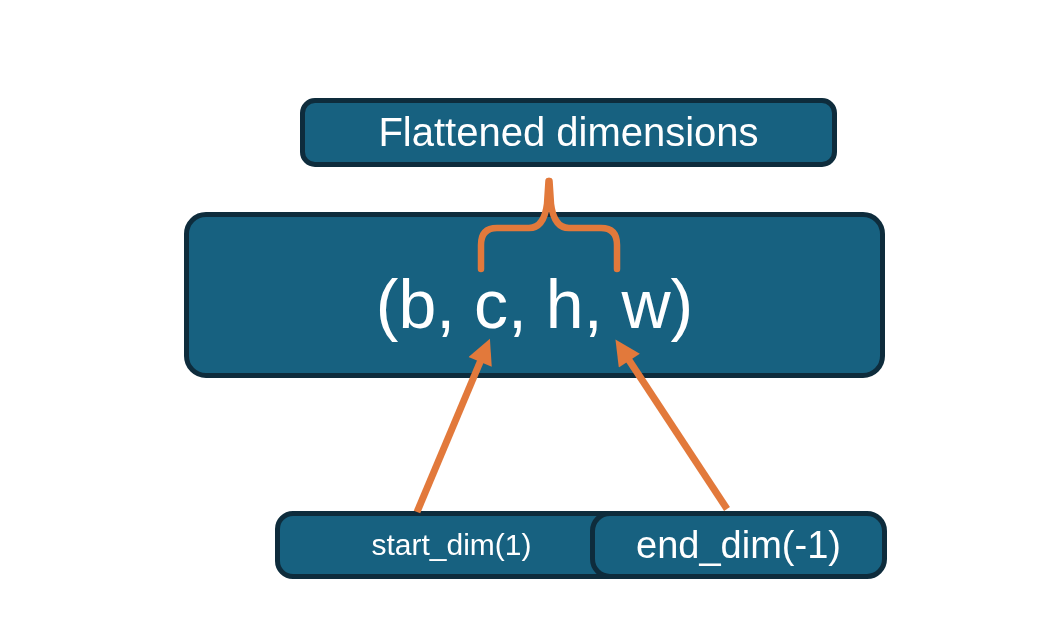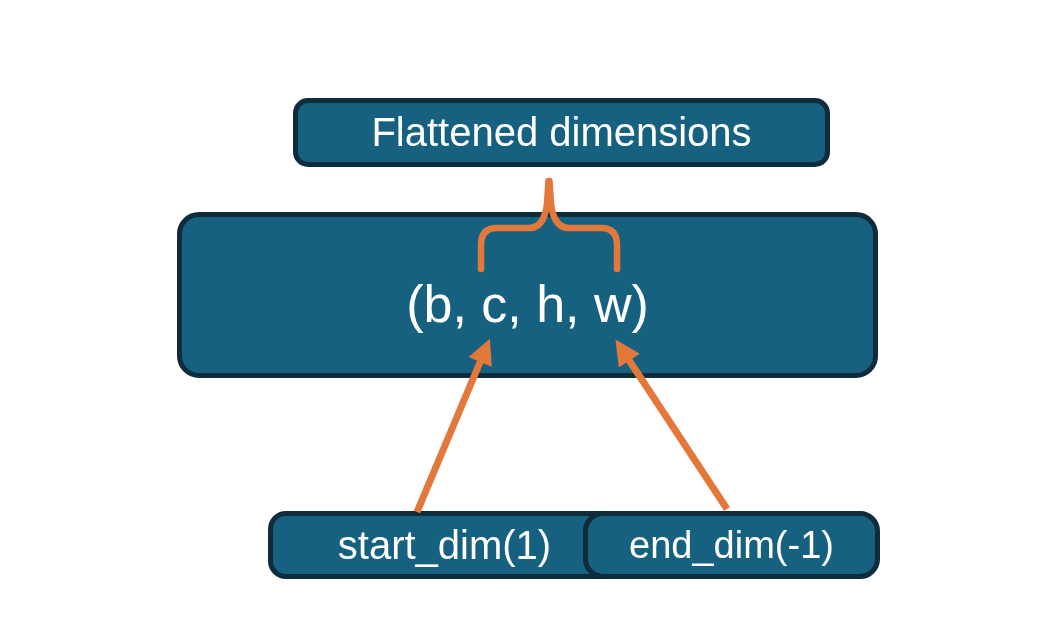--- a/index.html
+++ b/index.html
@@ -18,45 +18,46 @@
   .box {
     position: absolute;
     box-sizing: border-box;
     background: var(--box-fill, #176180);
     border: 5px solid var(--box-border, #0e2c3c);
     color: var(--text, #ffffff);
     display: flex;
     align-items: center;
     justify-content: center;
     text-align: center;
+    margin-left: 7px;
   }
   .top-box {
     left: 293px;
     top: 98px;
     width: 537px;
     height: 69px;
     border-radius: 15px;
     font-size: 40px;
   }
   .middle-box {
     left: 177px;
     top: 212px;
     width: 701px;
     height: 166px;
     border-radius: 22px;
-    font-size: 52px;
+    font-size: 68px;
     padding-top: 18px;
   }
   .start-box {
     left: 268px;
     top: 511px;
     width: 353px;
     height: 68px;
     border-radius: 18px;
-    font-size: 40px;
+    font-size: 30px;
   }
   .end-box {
     left: 583px;
     top: 511px;
     width: 297px;
     height: 68px;
     border-radius: 20px;
     font-size: 38px;
   }
   .overlay {

